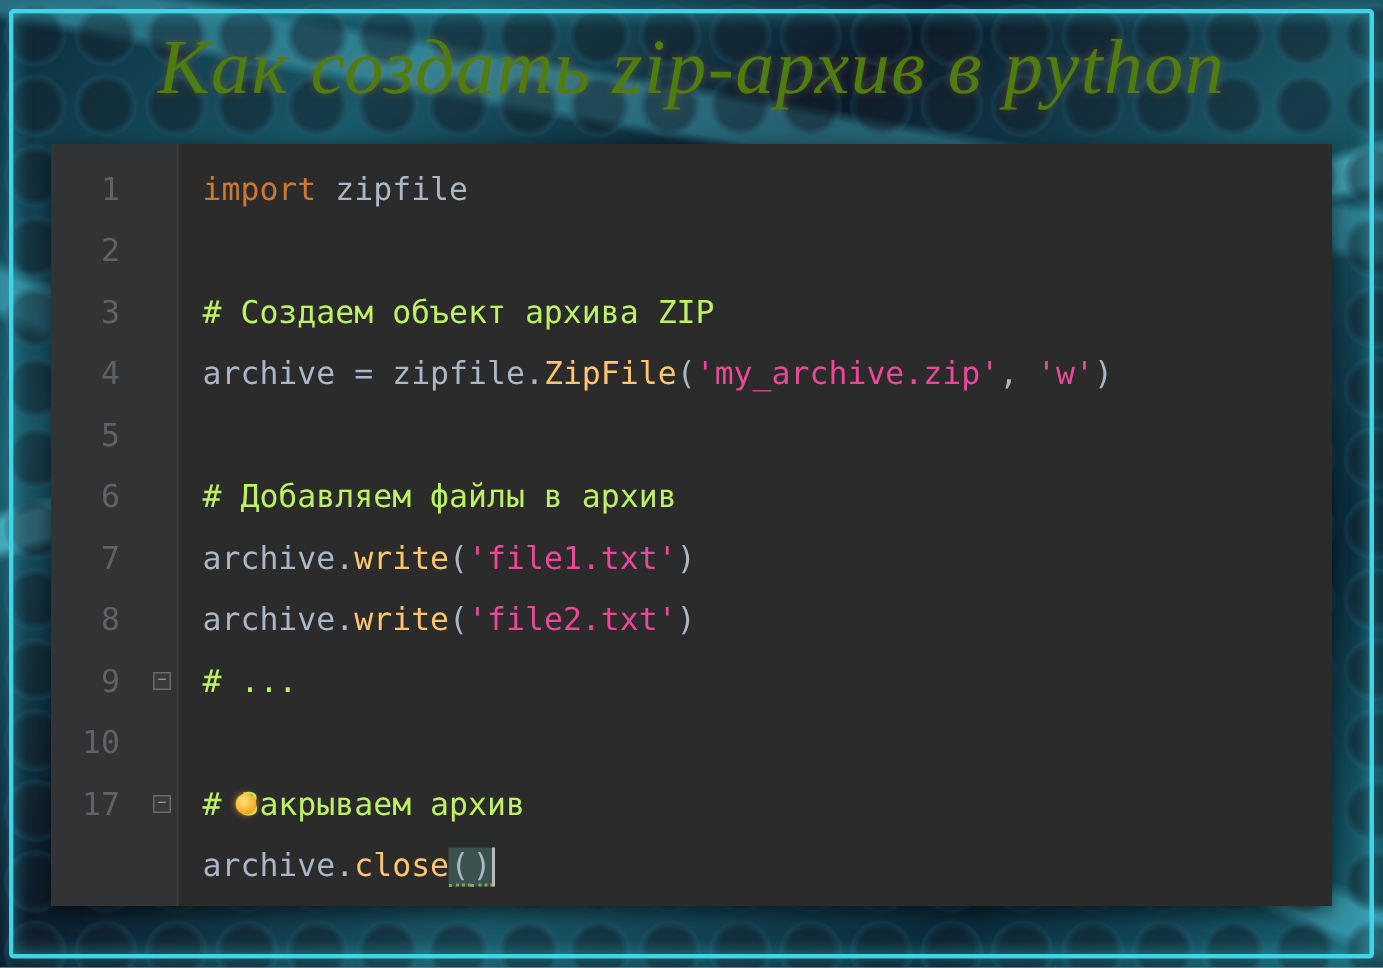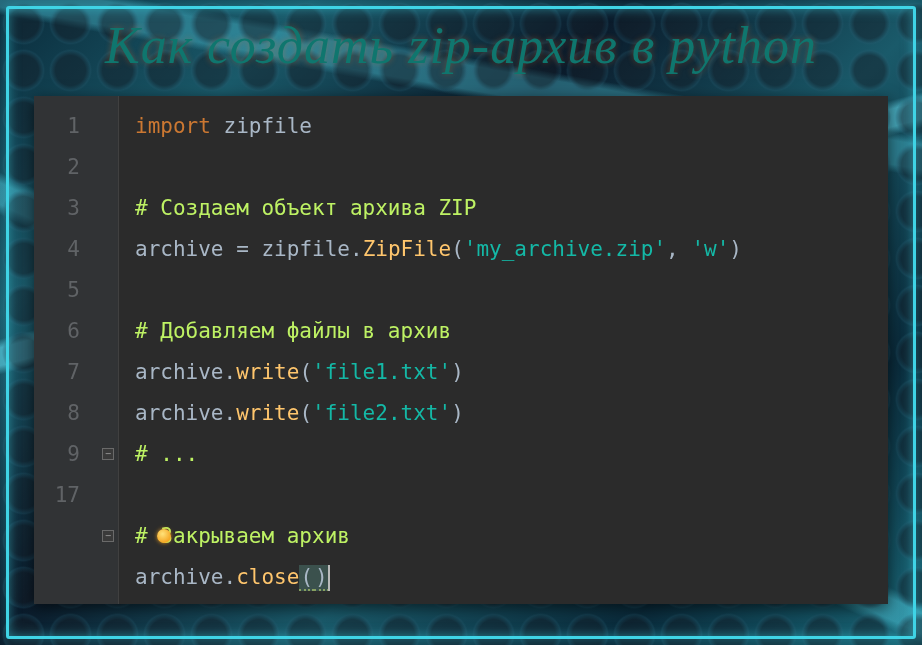--- a/index.html
+++ b/index.html
@@ -48,21 +48,21 @@
   .title {
     position: absolute;
     top: 16px;
     left: 0;
     right: 0;
     text-align: center;
     font-family: "Brush Script MT", "Segoe Script", cursive;
     font-style: italic;
     font-size: 52px;
     letter-spacing: 1px;
-    color: #0f766e;
+    color: #4d7c0f;
     text-shadow: 0 0 6px rgba(232,106,31,0.35);
     z-index: 4;
   }
   .editor {
     position: absolute;
     left: 34px;
     top: 96px;
     width: 854px;
     height: 508px;
     background: #2b2b2b;
@@ -116,21 +116,21 @@
   }
   .code-line {
     height: 41px;
     line-height: 41px;
     position: relative;
   }
   .tk-kw { color: #cc7832; }
   .tk-id { color: #a9b7c6; }
   .tk-cmt { color: #bef264; }
   .tk-fn { color: #ffc66d; }
-  .tk-str { color: #14b8a6; }
+  .tk-str { color: #ec4899; }
   .tk-op { color: #a9b7c6; }
   .tk-par-hl {
     color: #a9b7c6;
     background: #3b514d;
     border-bottom: 2px dotted #88a060;
     padding: 0 1px;
   }
   .bulb {
     position: absolute;
     width: 14px;
@@ -160,20 +160,21 @@
   <div class="gutter">
       <div>1</div>
       <div>2</div>
       <div>3</div>
       <div>4</div>
       <div>5</div>
       <div>6</div>
       <div>7</div>
       <div>8</div>
       <div>9</div>
+      <div>10</div>
       <div>17</div>
     </div>
   <div class="foldcol">
       <div class="fold-marker" style="top: 352px;">−</div>
       <div class="fold-marker" style="top: 434px;">−</div>
     </div>
   <div class="code"><div class="code-line"><span class="tk-kw">import </span><span class="tk-id">zipfile</span></div><div class="code-line"></div><div class="code-line"><span class="tk-cmt"># Создаем объект архива ZIP</span></div><div class="code-line"><span class="tk-id">archive </span><span class="tk-op">= </span><span class="tk-id">zipfile</span><span class="tk-op">.</span><span class="tk-fn">ZipFile</span><span class="tk-op">(</span><span class="tk-str">'my_archive.zip'</span><span class="tk-op">, </span><span class="tk-str">'w'</span><span class="tk-op">)</span></div><div class="code-line"></div><div class="code-line"><span class="tk-cmt"># Добавляем файлы в архив</span></div><div class="code-line"><span class="tk-id">archive</span><span class="tk-op">.</span><span class="tk-fn">write</span><span class="tk-op">(</span><span class="tk-str">'file1.txt'</span><span class="tk-op">)</span></div><div class="code-line"><span class="tk-id">archive</span><span class="tk-op">.</span><span class="tk-fn">write</span><span class="tk-op">(</span><span class="tk-str">'file2.txt'</span><span class="tk-op">)</span></div><div class="code-line"><span class="tk-cmt"># ...</span></div><div class="code-line"></div><div class="code-line"><span class="tk-cmt"># Закрываем архив</span><span class="bulb" style="left: 22px; top: 13px;"></span></div><div class="code-line"><span class="tk-id">archive</span><span class="tk-op">.</span><span class="tk-fn">close</span><span class="tk-par-hl">(</span><span class="tk-par-hl">)</span><span class="caret"></span></div></div>
 </div>
 
 </body></html>

